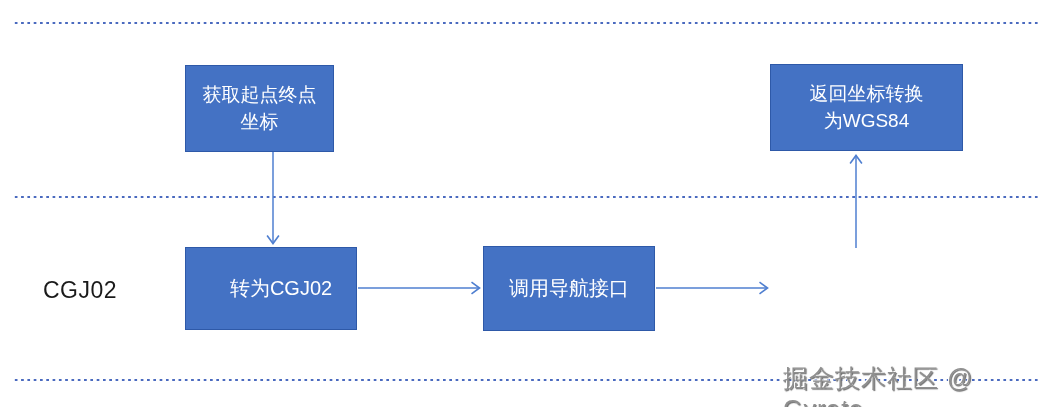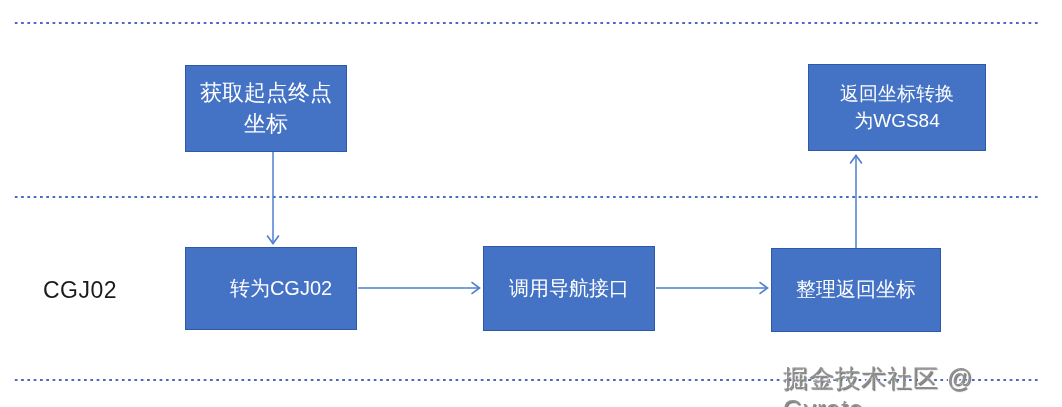--- a/index.html
+++ b/index.html
@@ -30,22 +30,22 @@
   }
   #lane-label-wgs84{top:93px;}
   #lane-label-cgj02{top:277px;}
   .node{
     position:absolute;box-sizing:border-box;
     background:var(--node-fill);border:1.5px solid var(--node-border);
     color:var(--node-text);font-size:20px;line-height:1.38;
     display:flex;align-items:center;justify-content:center;
     text-align:center;white-space:pre-line;
   }
-  #node-get-start-end-coords{left:185px;top:65px;width:162px;height:87px;font-size:22px;}
-  #node-convert-to-wgs84{left:808px;top:64px;width:178px;height:87px;font-size:19px;}
+  #node-get-start-end-coords{left:185px;top:65px;width:149px;height:87px;font-size:19px;}
+  #node-convert-to-wgs84{left:770px;top:64px;width:193px;height:87px;font-size:19px;}
   #node-convert-to-cgj02{left:185px;top:247px;width:172px;height:83px;padding-left:20px;}
   #node-call-nav-api{left:483px;top:246px;width:172px;height:85px;}
   #node-arrange-returned-coords{left:771px;top:248px;width:170px;height:84px;}
   .edges{position:absolute;left:0;top:0;width:1062px;height:407px;pointer-events:none;}
   .edge{stroke:var(--arrow);stroke-width:1.5;fill:none;}
   .arrowhead{stroke:var(--arrow);stroke-width:1.5;fill:none;}
   .watermark{
     position:absolute;left:783px;top:362px;z-index:5;
     color:var(--watermark);font-size:25px;letter-spacing:1px;
     text-shadow:-1px -1px 0 #ffffff,1px 1px 1px #6f6f6f;
@@ -71,19 +71,18 @@
     <path class="edge" d="M 273 152 L 273 243" marker-end="url(#arrow-open)"></path>
     <path class="edge" d="M 358 288 L 479 288" marker-end="url(#arrow-open)"></path>
     <path class="edge" d="M 656 288 L 767 288" marker-end="url(#arrow-open)"></path>
     <path class="edge" d="M 856 248 L 856 156" marker-end="url(#arrow-open)"></path>
   </svg>
 
   <div class="node" id="node-get-start-end-coords">获取起点终点
 坐标</div>
   <div class="node" id="node-convert-to-cgj02">转为CGJ02</div>
   <div class="node" id="node-call-nav-api">调用导航接口</div>
-  <div class="node" id="node-arrange-returned-coords">整理返回坐标</div>
   <div class="node" id="node-convert-to-wgs84">返回坐标转换
 为WGS84</div>
 
   <div class="watermark">掘金技术社区 @ Gyrate</div>
 
 </div>
 
 </body></html>

